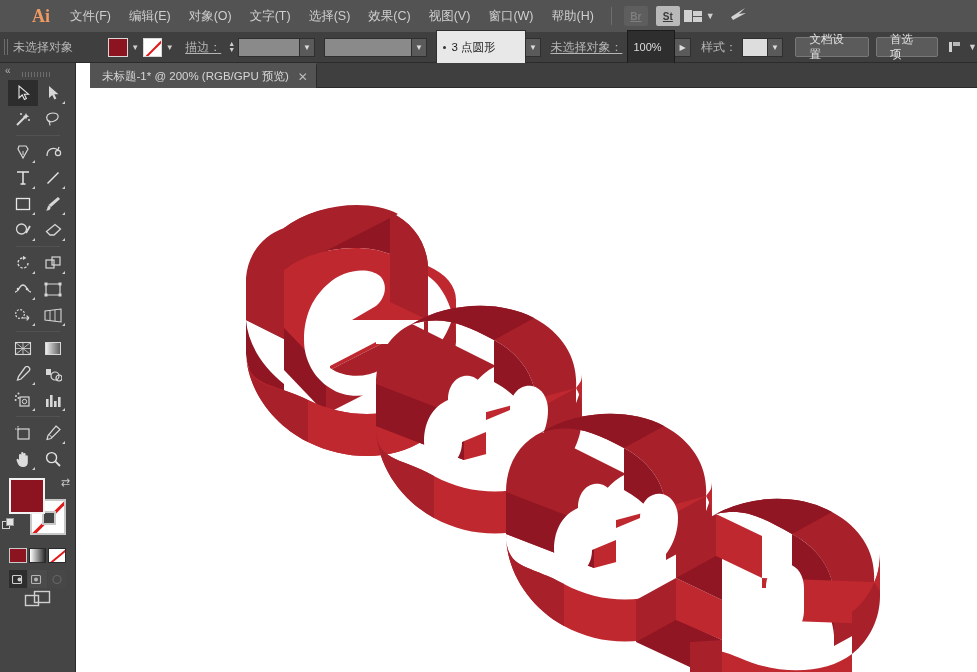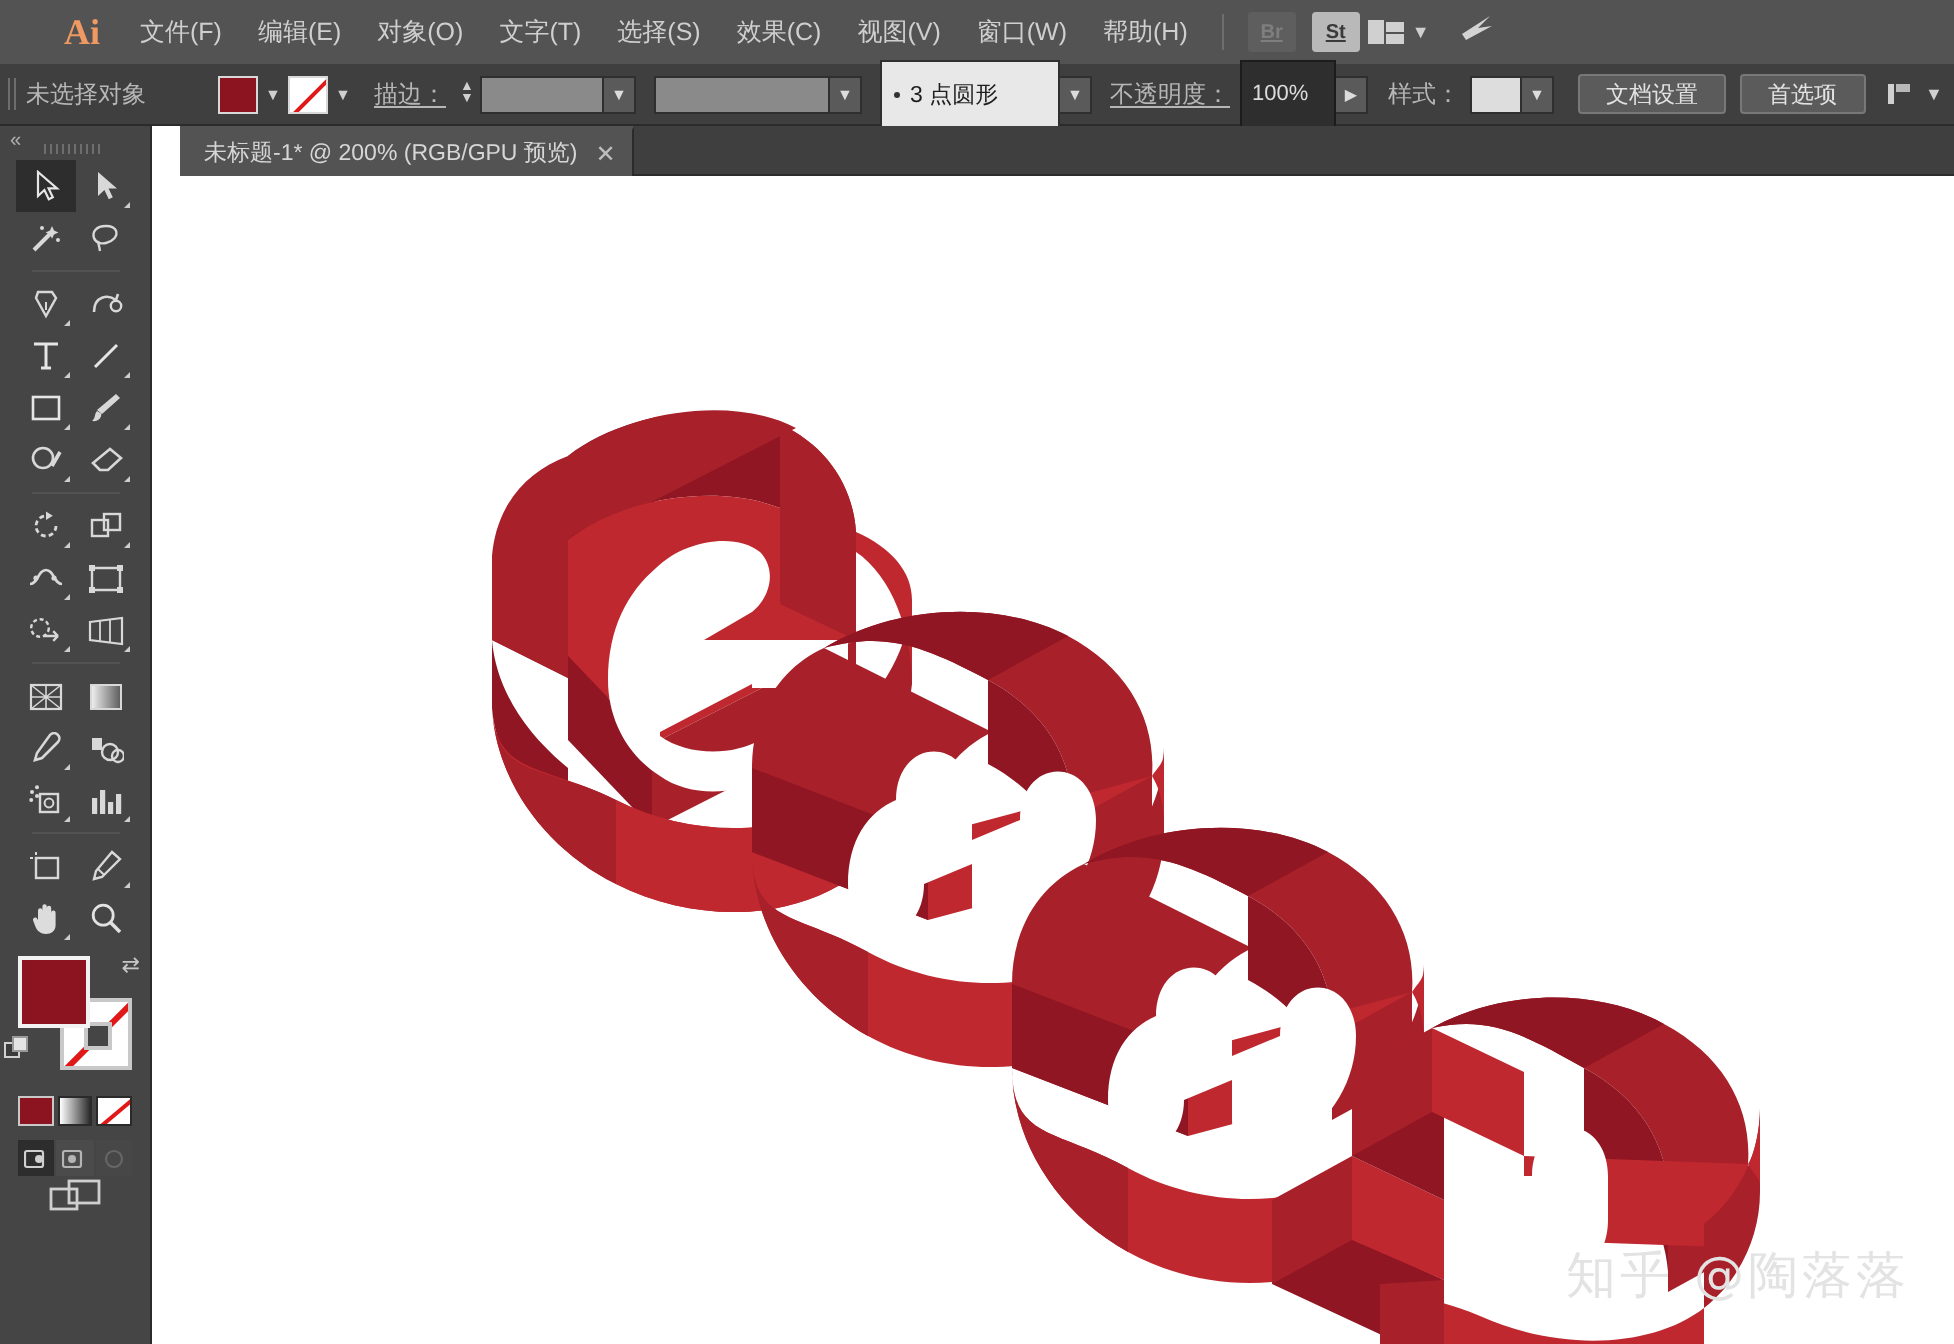--- a/index.html
+++ b/index.html
@@ -253,21 +253,21 @@
 
     <div class="field-grey" style="width:88px; margin-left:9px;"></div>
     <div class="combo-btn">▼</div>
 
     <div class="field-white" style="width:90px; margin-left:9px;">
       <span class="dot-small"></span>
       <span>3 点圆形</span>
     </div>
     <div class="combo-btn">▼</div>
 
-    <div class="ctl-label ul" style="margin:0 5px 0 9px;">不透明度：</div>
+    <div class="ctl-label ul" style="margin:0 5px 0 9px;">未选择对象：</div>
     <div class="field-dark" style="width:48px;">100%</div>
     <div class="combo-btn">▶</div>
 
     <div class="ctl-label" style="margin:0 5px 0 10px;">样式：</div>
     <div class="style-sw"></div>
     <div class="combo-btn">▼</div>
 
     <div class="pill-btn" style="margin-left:12px;">文档设置</div>
     <div class="pill-btn" style="margin-left:7px;">首选项</div>
 
@@ -655,16 +655,15 @@
         <path d="M614 554 L646 552 L646 594 L614 596 Z" fill="#a8202a"></path>
         <path d="M776 566 C794 552 804 530 804 508 L804 466 C804 488 794 510 776 524 Z" fill="#a8202a"></path>
         <path d="M798 494 C804 504 804 500 804 508 L804 466 C804 474 802 488 798 494 Z" fill="#c0282f"></path>
 
         <path d="M690 500 C690 484 700 474 712 476 C722 478 728 488 728 500 L728 522 C728 538 718 550 706 554 C694 558 686 552 686 542 L686 524 L662 534 L662 500 Z" fill="#ffffff"></path>
         <path d="M662 500 L662 534 L686 524 L686 492 Z" fill="#ffffff"></path>
         <path d="M686 542 C686 556 678 566 668 566 C660 566 654 558 654 548 L654 520 L686 508 Z" fill="#ffffff"></path>
       </g>
     </svg>
 
-    <div class="watermark">知乎 @陶落落</div>
   </div>
 
 </div>
 
 </body></html>

